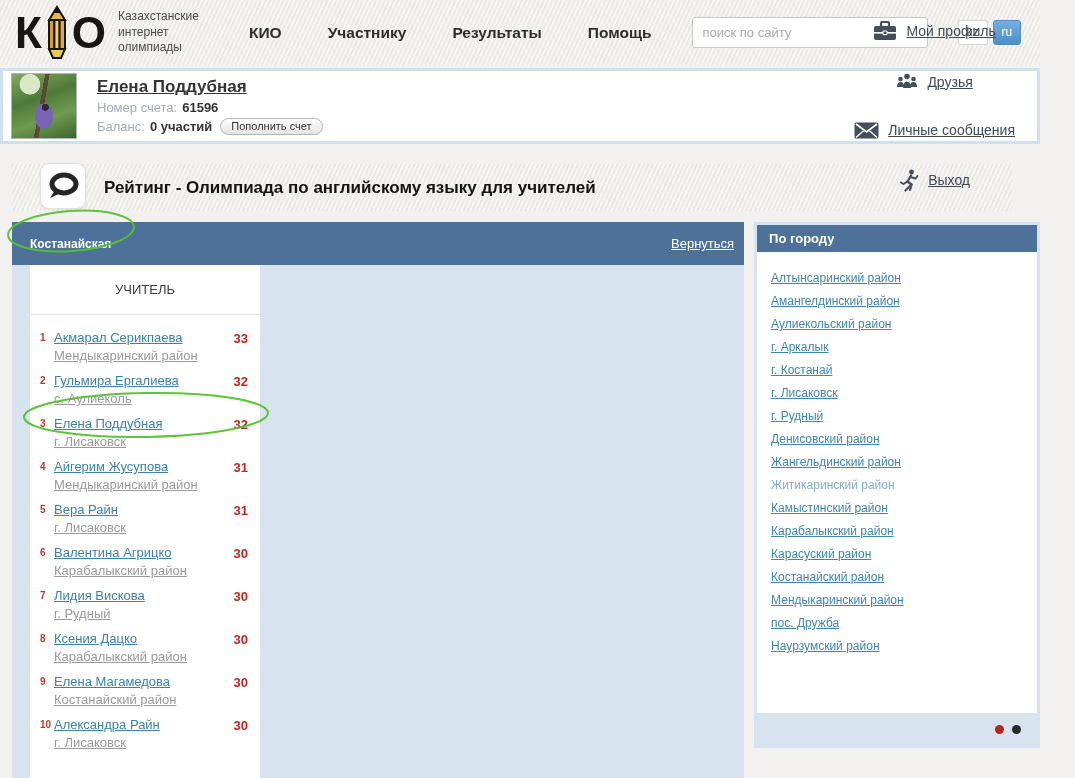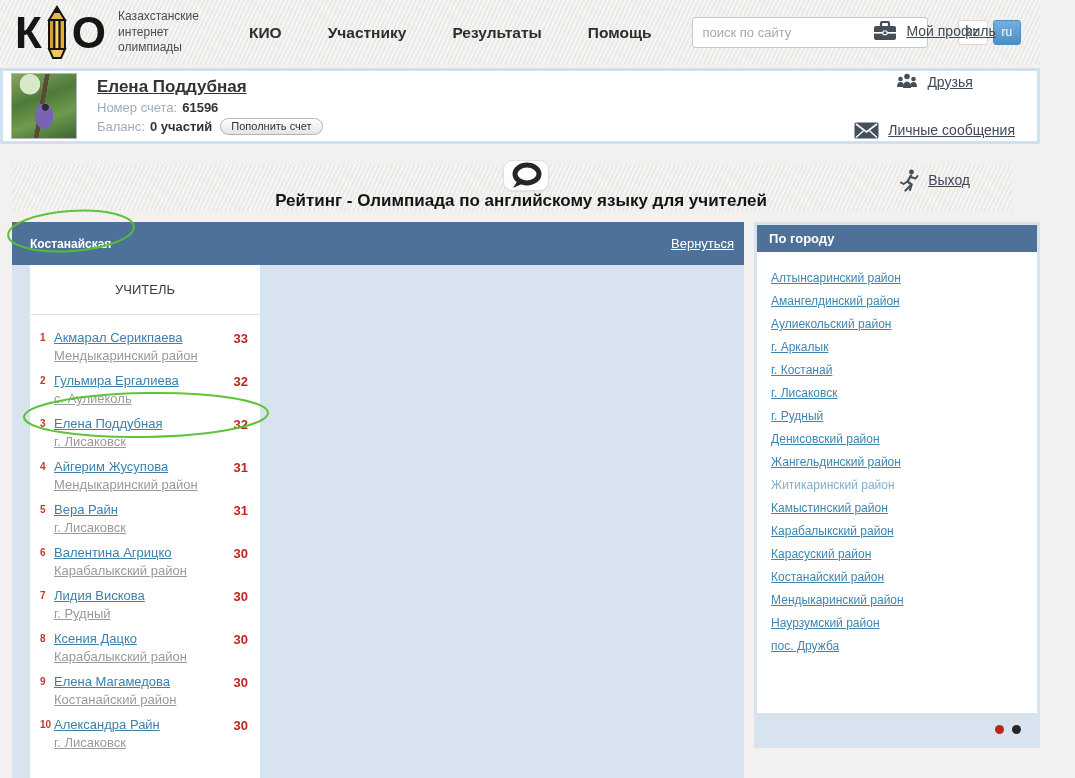--- a/index.html
+++ b/index.html
@@ -61,21 +61,21 @@
   }
   .p-links { margin-left:auto; display:flex; align-items:center; gap:30px;flex-direction:column; }
   .p-link { display:flex; align-items:center; gap:9px; cursor:pointer; }
   .p-link span.lbl { font-size:14px; color:#3f4a57; text-decoration:underline; white-space:nowrap; }
   .p-link svg { flex:none; }
 
   
   .titlebar {
     margin:20px 0 0 12px; width:1000px; height:47px;
     background:repeating-linear-gradient(115deg,#eceae7 0 2px,#f6f5f3 2px 4px);
-    display:flex; align-items:center;flex-direction:column;
+    display:flex; align-items:center;
   }
   .title-icon {
     width:46px; height:46px; background:#fdfdfd; border:1px solid #e0e0e0; border-radius:9px;
     margin-left:28px; margin-top:-4px; display:flex; align-items:center; justify-content:center;
     box-shadow:0 1px 2px rgba(0,0,0,.08);
   }
   .title-text { margin-left:18px; font-size:17px; font-weight:bold; color:#141414; }
 
   
   .main { display:flex; gap:10px; margin:11px 0 0 12px; align-items:flex-start; }
@@ -338,22 +338,22 @@
           <a class="city-link">г. Лисаковск</a>
           <a class="city-link">г. Рудный</a>
           <a class="city-link">Денисовский район</a>
           <a class="city-link">Жангельдинский район</a>
           <a class="city-link current">Житикаринский район</a>
           <a class="city-link">Камыстинский район</a>
           <a class="city-link">Карабалыкский район</a>
           <a class="city-link">Карасуский район</a>
           <a class="city-link">Костанайский район</a>
           <a class="city-link">Мендыкаринский район</a>
+          <a class="city-link">пос. Дружба</a>
           <a class="city-link">Наурзумский район</a>
-          <a class="city-link">пос. Дружба</a>
         </div>
       <div class="rp-footer">
         <span class="dot dot-red"></span>
         <span class="dot dot-dark"></span>
       </div>
     </div>
 
   </div>
 
   <svg class="overlay" width="1040" height="778" viewBox="0 0 1040 778">

